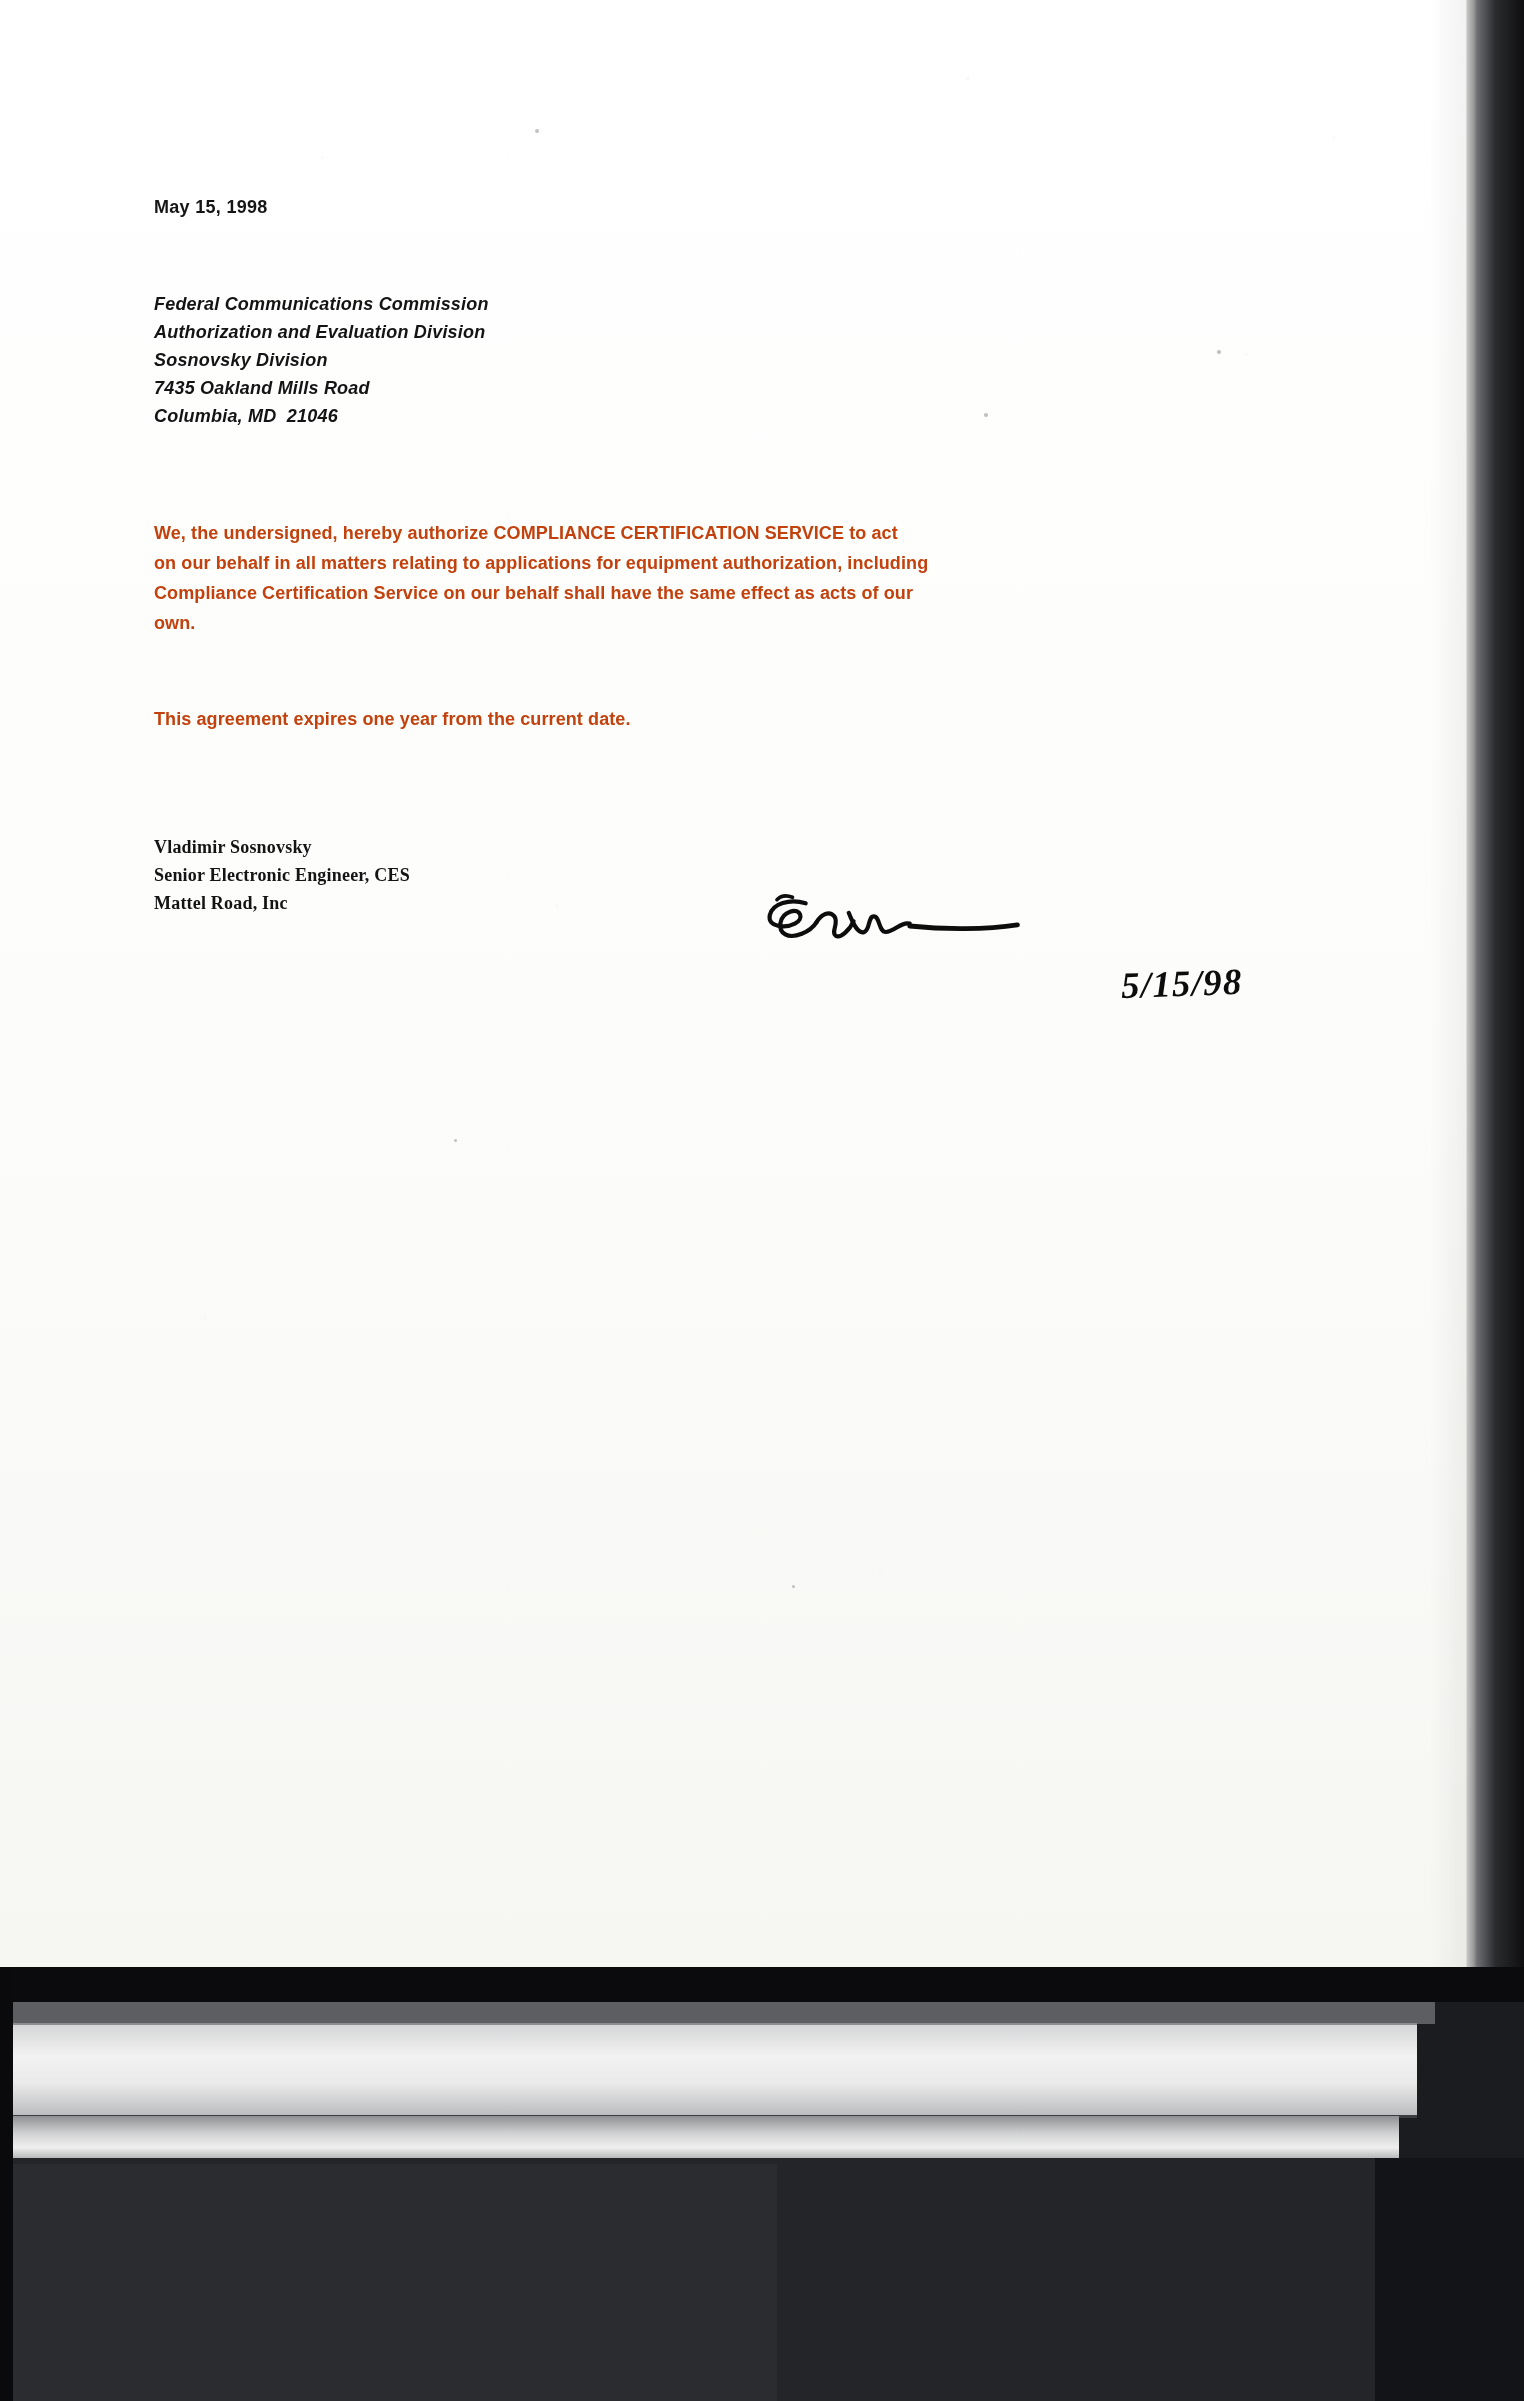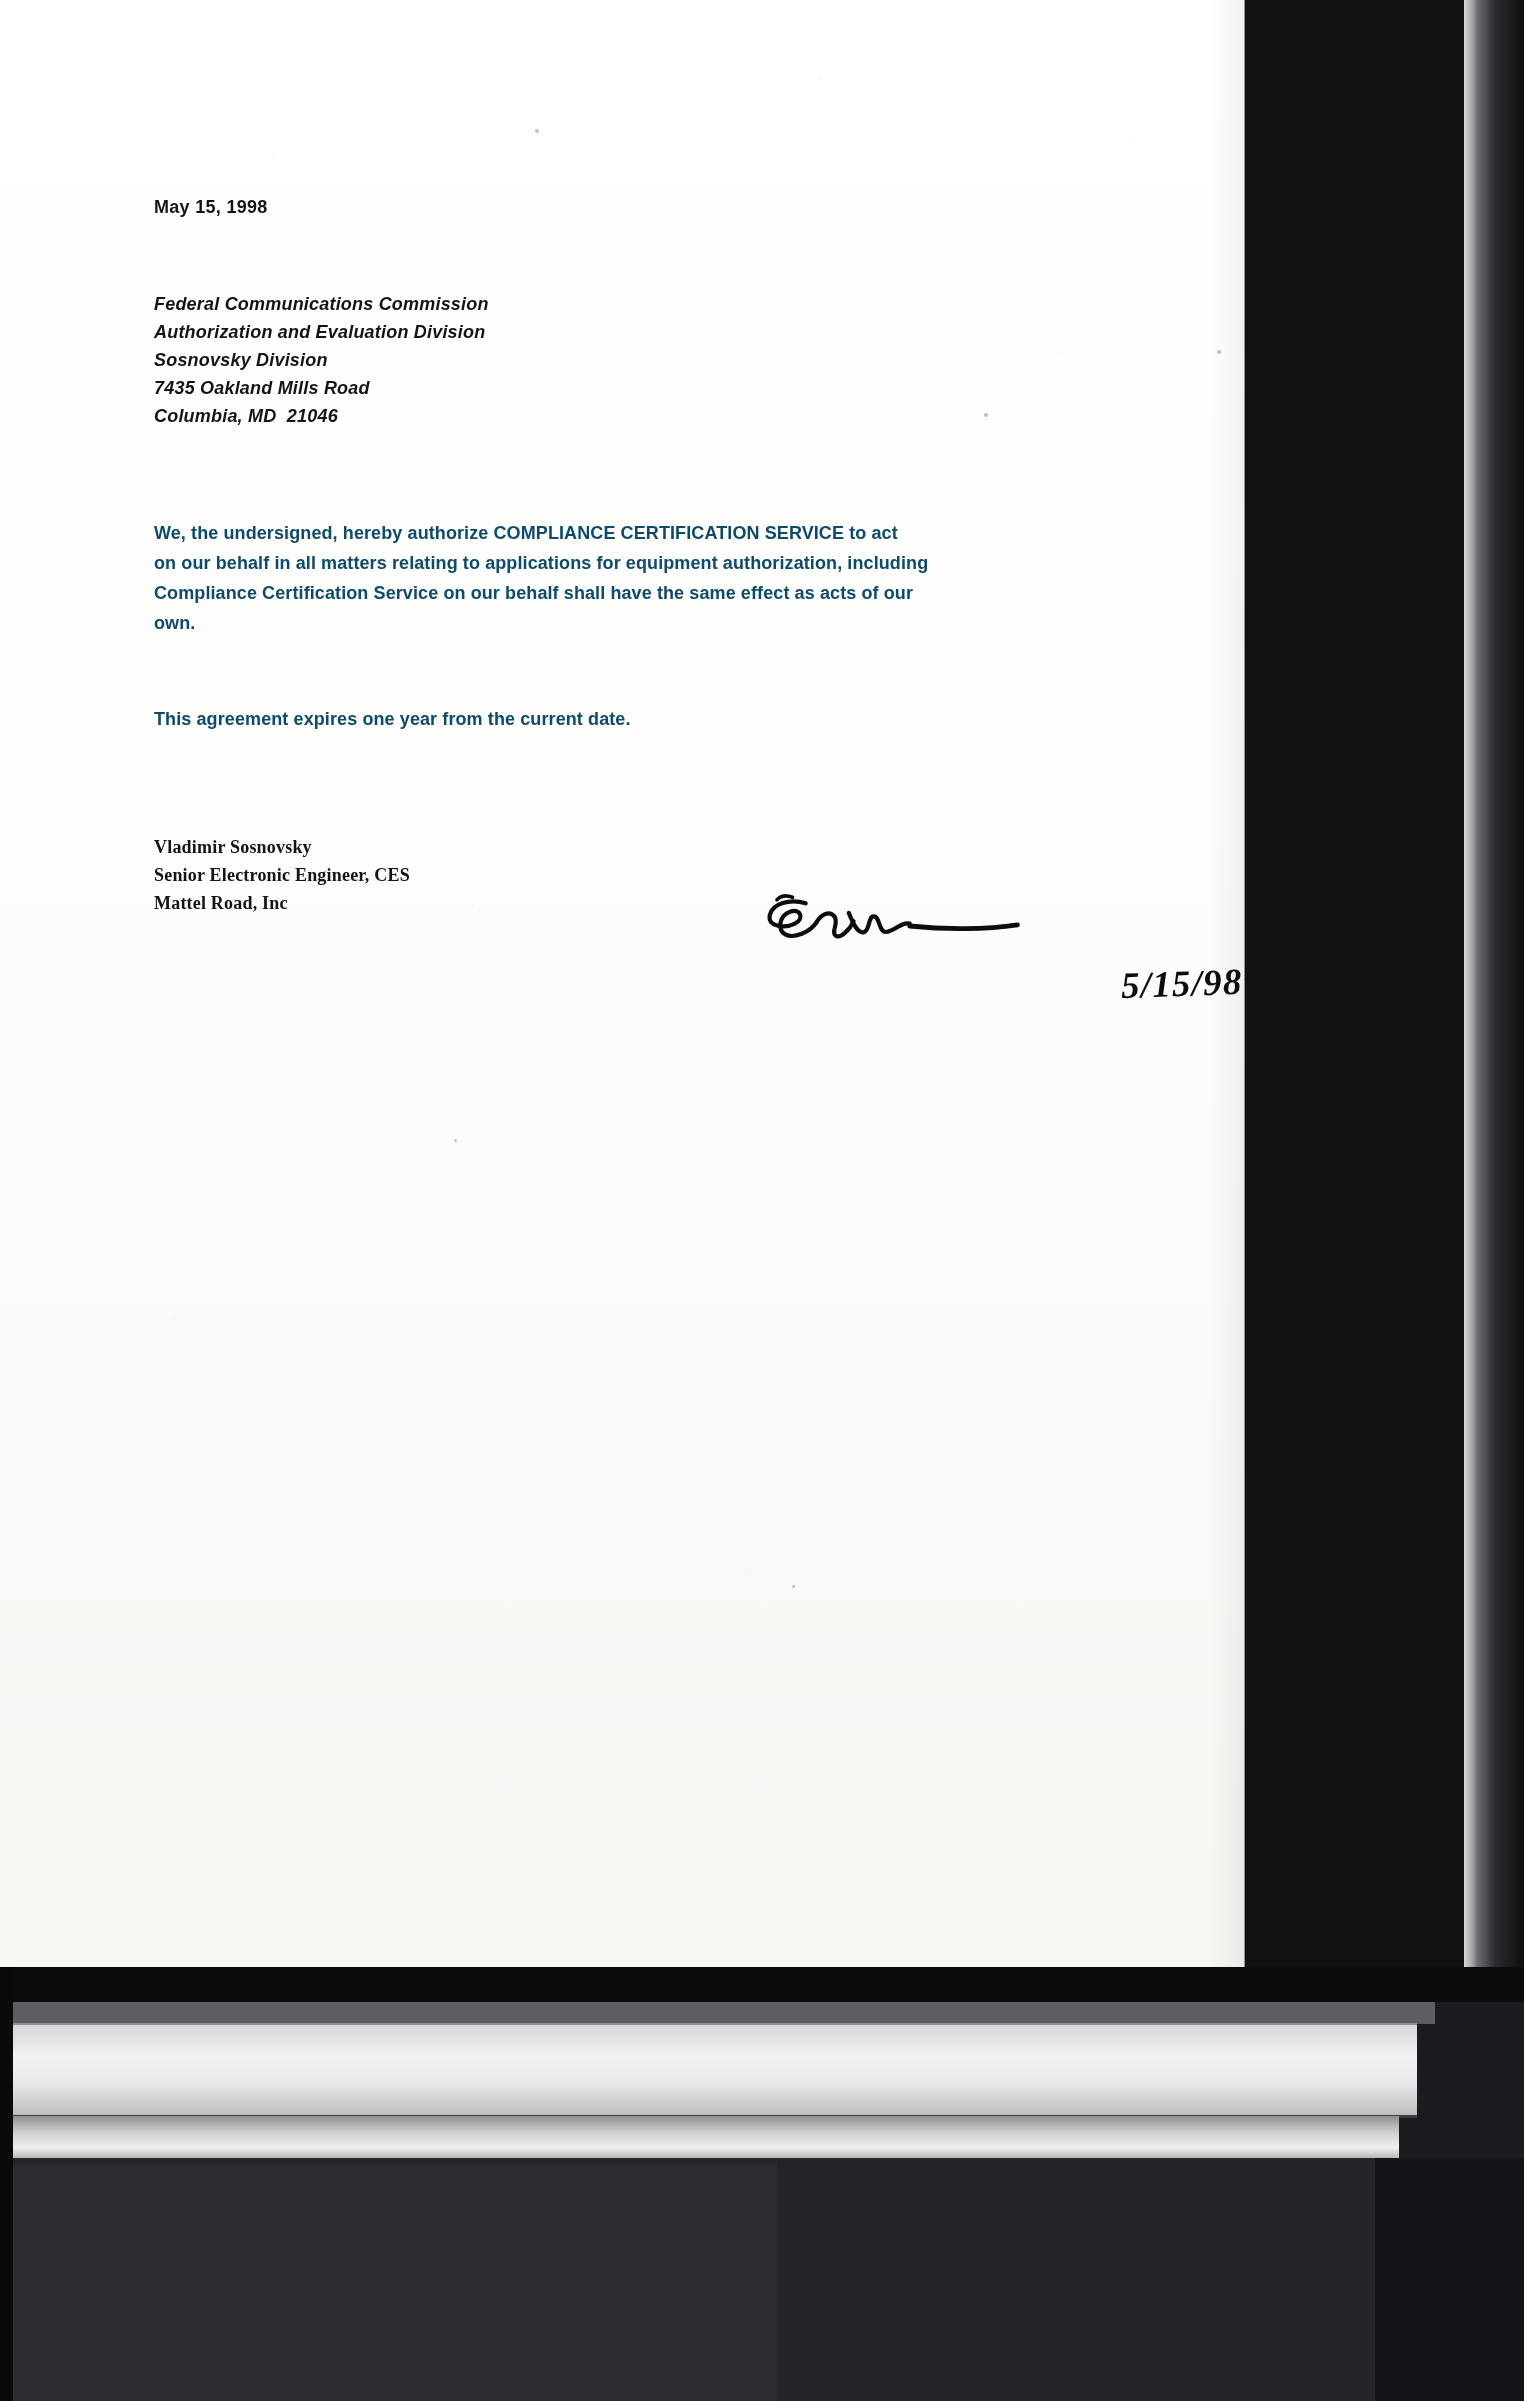--- a/index.html
+++ b/index.html
@@ -114,21 +114,21 @@
     width: 13px;
     height: 434px;
     background: #0a0a0c;
   }
 
   
   #page-sheet {
     position: absolute;
     left: 0px;
     top: 0px;
-    width: 1244px;
+    width: 1466px;
     height: 1968px;
     background: #fbfbf9;
     box-shadow: 0 0 0 0.6px #e6e6e2;
   }
   
   #page-noise {
     position: absolute;
     inset: 0;
     background:
       radial-gradient(circle at 22% 8%, rgba(0,0,0,0.020) 0 1.2px, rgba(0,0,0,0) 1.8px),
@@ -182,21 +182,21 @@
 
   #body-block {
     margin-top: 88px;
     width: 1154px;
   }
   .body-line {
     font-size: 18px;
     line-height: 30px;
     font-weight: 700;
     letter-spacing: 0.1px;
-    color: #0c4a6e;
+    color: #c2410c;
     white-space: pre-wrap;
   }
   #expiry-block { margin-top: 66px; }
 
   #signer-block { margin-top: 99px; font-family: Liberation Serif, serif; }
   .signer-line {
     font-size: 18px;
     line-height: 28px;
     font-weight: 700;
     letter-spacing: 0.2px;

